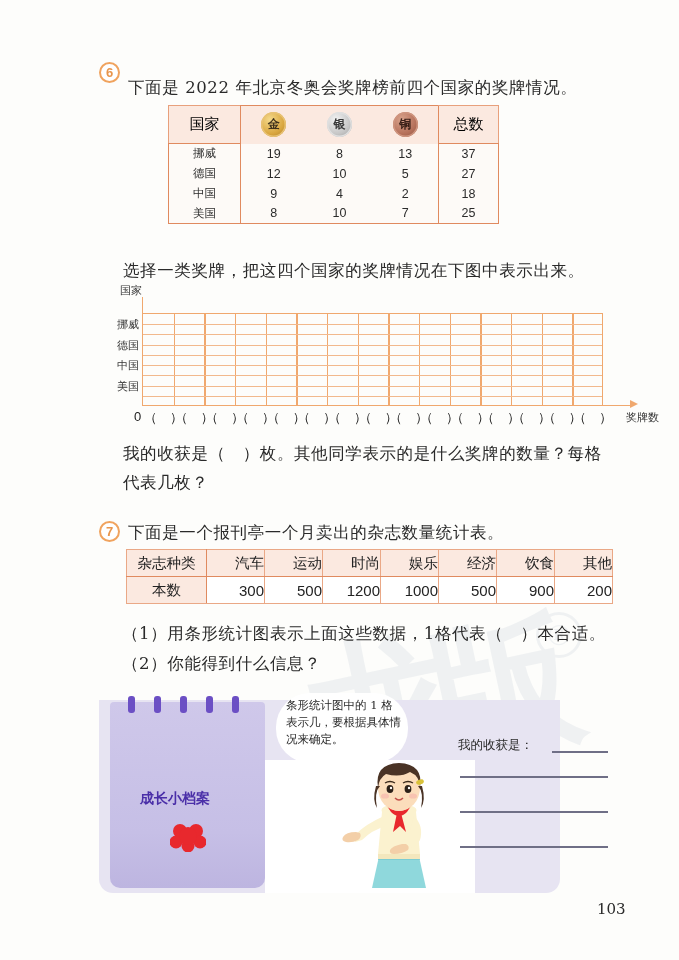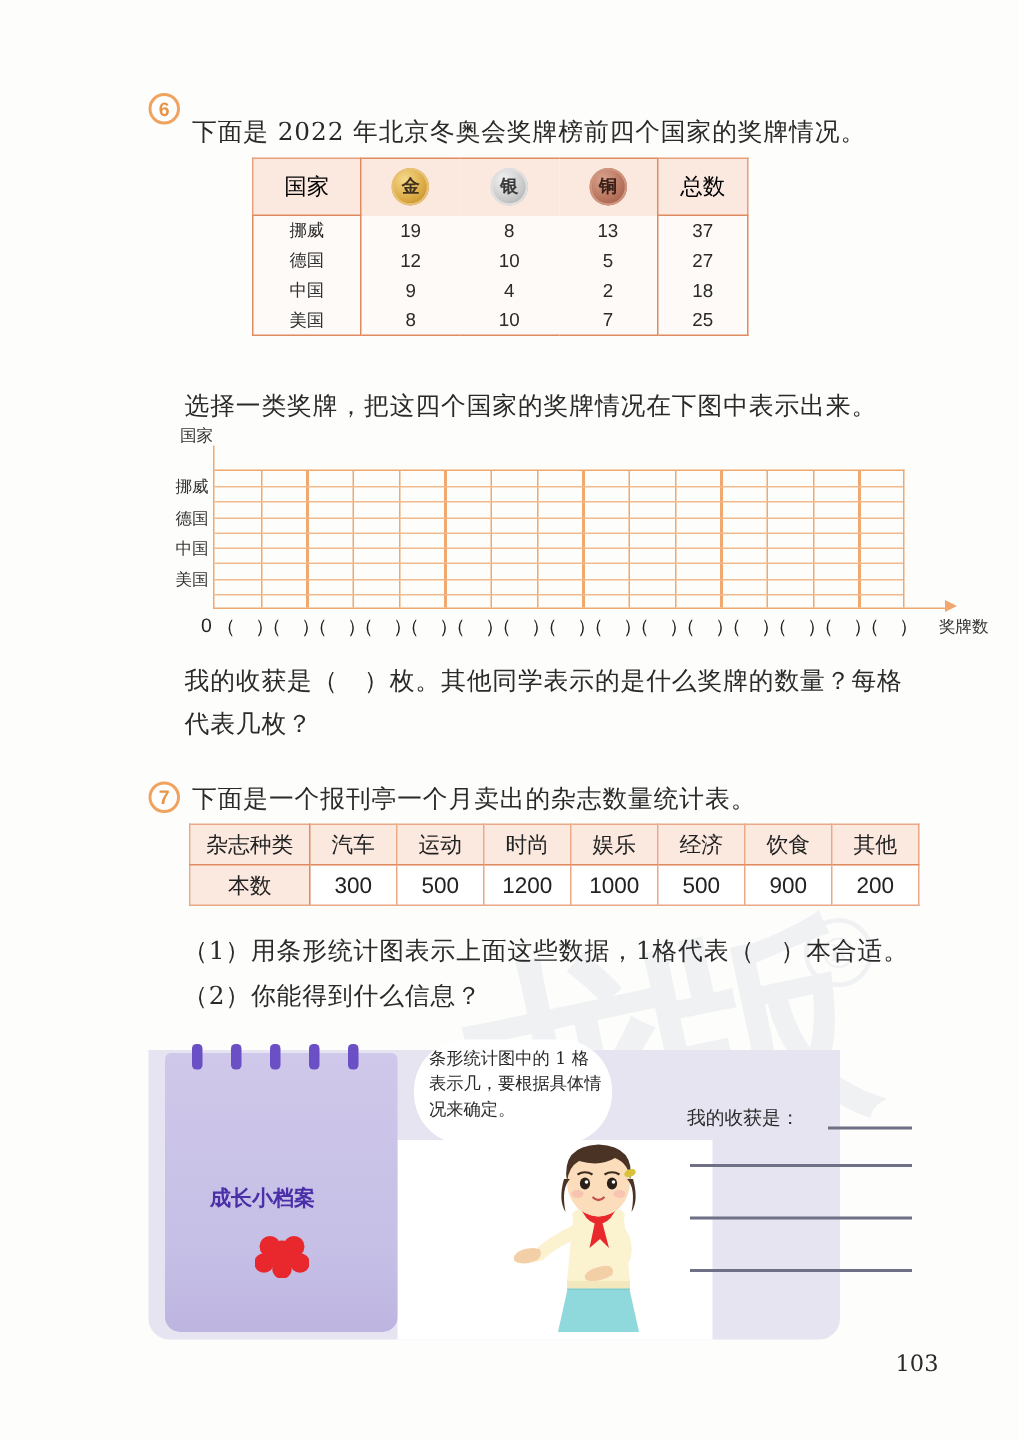--- a/index.html
+++ b/index.html
@@ -221,20 +221,21 @@
     background: #fbe9e0;
     font-family: "DejaVu Serif", serif;
     width: 80px;
     font-size: 14.5px;
     border-right: 1.4px solid #e08a5f;
   }
   .mag-table td.val {
     width: 58px;
     font-family: "Liberation Sans", sans-serif;
     font-size: 15px;
+    text-align: right;
   }
 
   
   .bottom-bg {
     position: absolute;
     left: 99px; top: 700px;
     width: 461px; height: 193px;
     background: #e7e4f2;
     border-radius: 0 0 14px 14px;
   }

